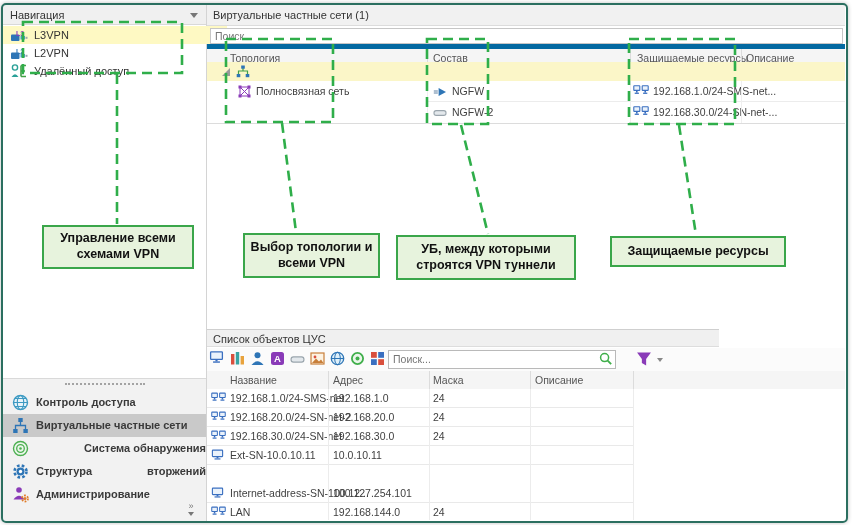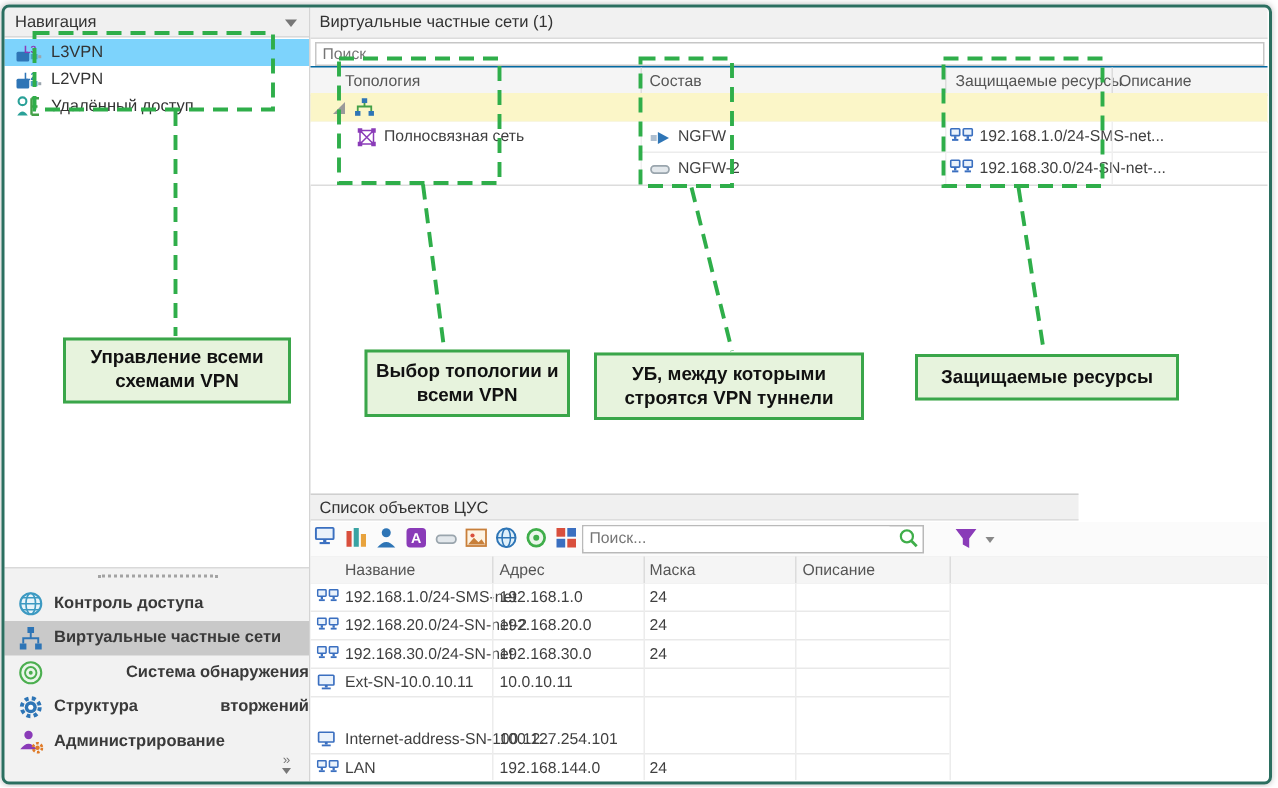--- a/index.html
+++ b/index.html
@@ -8,38 +8,38 @@
   .abs{position:absolute;}
   
   .frame{position:absolute;left:1px;top:3px;width:843px;height:516px;border:2px solid #2b6f60;
          border-radius:5px;pointer-events:none;z-index:50;box-shadow:0 0 4px rgba(0,0,0,.25);}
   
   .sidebar{left:3px;top:5px;width:203px;height:516px;background:#fff;border-right:1px solid #d4d4d4;}
   .nav-header{left:3px;top:5px;width:203px;height:20px;background:#f0f0f0;border-bottom:1px solid #d9d9d9;
               line-height:20px;padding-left:7px;box-sizing:border-box;color:#333;}
   .tri-down{width:0;height:0;border-left:4px solid transparent;border-right:4px solid transparent;border-top:5px solid #777;}
   .tree-item{left:3px;width:203px;height:18px;line-height:18px;}
-  .tree-item.sel{background:#7dd3fc;}
+  .tree-item.sel{background:#fef9c3;padding-left:21px;}
   .tree-ic{position:absolute;left:7px;top:1px;width:18px;height:16px;}
   .tree-badge{position:absolute;left:6px;top:-2px;font-size:7px;font-weight:bold;}
   .tree-lab{position:absolute;left:31px;top:0;}
   .menu{left:3px;top:378px;width:203px;height:143px;background:#f2f2f2;border-top:1px solid #d9d9d9;}
   .handle{position:absolute;left:62px;top:4px;width:80px;border-top:2px dotted #a3a3a3;}
   .mitem{position:absolute;left:0;width:203px;height:23px;font-weight:bold;color:#3a3a3a;}
   .mitem.sel{background:#c9c9c9;}
   .mic{position:absolute;left:9px;top:3px;width:17px;height:17px;}
   .mlab{position:absolute;left:33px;top:0;line-height:23px;font-size:11px;text-align:right;}
   .chevrons{position:absolute;left:185px;top:124px;color:#777;font-size:9px;line-height:7px;text-align:center;}
   
   .ptitle{left:207px;top:5px;width:638px;height:21px;background:#f1f1f1;border-bottom:1px solid #dcdcdc;
           line-height:21px;padding-left:6px;box-sizing:border-box;}
   .searchbox{left:210px;top:28px;width:631px;height:14px;border:1px solid #c6c6c6;background:#fff;}
   .searchbox input{width:100%;height:100%;border:0;outline:none;font:10.5px "Liberation Sans",sans-serif;
                    color:#666;padding:0 4px;box-sizing:border-box;background:transparent;}
-  .thead{left:207px;top:44px;width:638px;height:18px;background:#f5f5f5;border-top:1px solid #0369a1;border-bottom:1px solid #d6d6d6;}
+  .thead{left:207px;top:44px;width:638px;height:18px;background:#f5f5f5;border-top:5px solid #0369a1;border-bottom:1px solid #d6d6d6;}
   .hlab{position:absolute;top:0;line-height:18px;font-size:10.5px;color:#555;}
   .vline{position:absolute;top:0;width:1px;background:#dcdcdc;}
   .grouprow{left:207px;top:62px;width:638px;height:19px;background:#fbf6c8;border-bottom:1px solid #e7e3bb;}
   .corner{position:absolute;left:15px;top:6px;width:0;height:0;border-left:8px solid transparent;border-bottom:8px solid #9a9a9a;}
   .gic{position:absolute;left:29px;top:3px;width:14px;height:13px;}
   .glab{position:absolute;left:47px;top:0;line-height:19px;font-weight:bold;color:#222;margin-top:32px;}
   .datarow{left:207px;top:81px;width:638px;height:42px;background:#fff;border-bottom:1px solid #dcdcdc;}
   .cell-lab{position:absolute;font-size:10.5px;color:#3f3f3f;line-height:13px;}
   .subsep{position:absolute;left:220px;top:20px;width:418px;height:1px;background:#ececec;}
   .bodyv{position:absolute;top:0;width:1px;height:42px;background:#efefef;}

